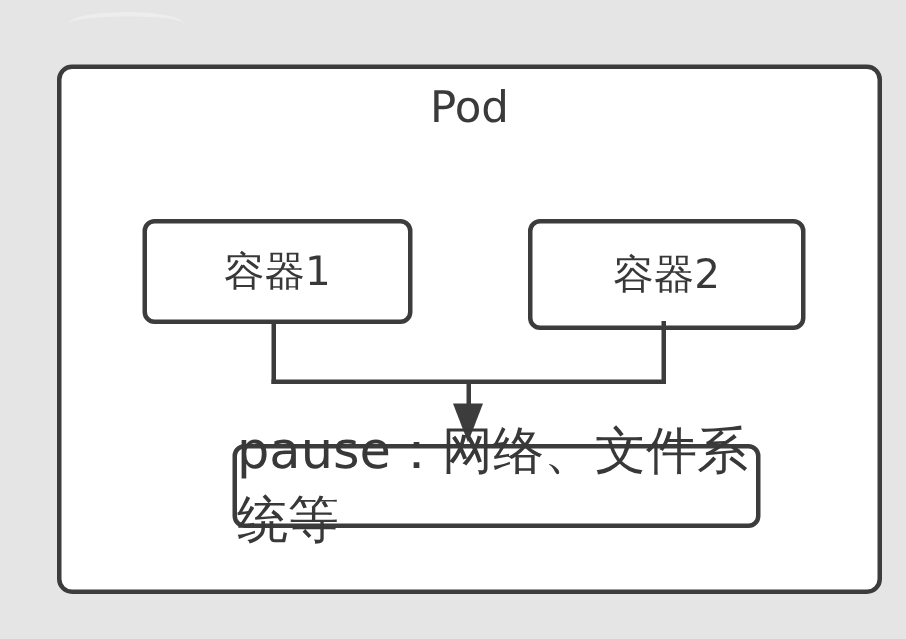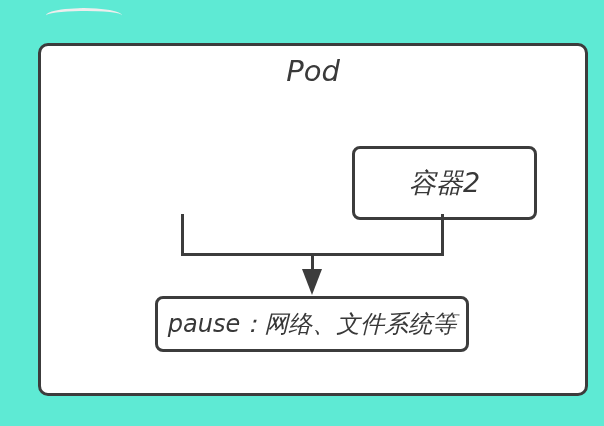--- a/index.html
+++ b/index.html
@@ -9,23 +9,22 @@
   }
   body {
     width: 604px;
     height: 426px;
     font-family: "DejaVu Sans", "Liberation Sans", sans-serif;
   }
   .stage {
     position: relative;
     width: 604px;
     height: 426px;
-    background: #5eead4;
+    background: #e5e5e5;
     overflow: hidden;
-    font-style: italic;
   }
   .pod-boundary {
     position: absolute;
     left: 38px;
     top: 43px;
     width: 550px;
     height: 353px;
     border: 3px solid #3c3c3c;
     border-radius: 10px;
     box-sizing: border-box;
@@ -62,23 +61,23 @@
   .node-container2 {
     left: 352px;
     top: 146px;
     width: 185px;
     height: 74px;
     font-size: 27px;
   }
   .node-pause {
     left: 155px;
     top: 296px;
-    width: 314px;
+    width: 352px;
     height: 56px;
-    font-size: 24px;
+    font-size: 34px;
   }
   .line {
     position: absolute;
     background: #3c3c3c;
   }
   .v-line-c1 { left: 181px; top: 214px; width: 3px; height: 42px; }
   .v-line-c2 { left: 441px; top: 214px; width: 3px; height: 42px; }
   .h-line    { left: 181px; top: 253px; width: 263px; height: 3px; }
   .v-line-mid{ left: 311px; top: 256px; width: 3px; height: 16px; }
   .arrowhead {
@@ -106,20 +105,23 @@
 <body>
 
 <div class="stage">
 
   <div class="artifact-smudge"></div>
 
   <div class="pod-boundary"></div>
 
   <div class="pod-title">Pod</div>
 
+  <div class="node node-container1">
+    <span>容器1</span>
+  </div>
 
   <div class="node node-container2">
     <span>容器2</span>
   </div>
 
   <div class="line v-line-c1"></div>
   <div class="line v-line-c2"></div>
   <div class="line h-line"></div>
   <div class="line v-line-mid"></div>
   <div class="arrowhead"></div>

